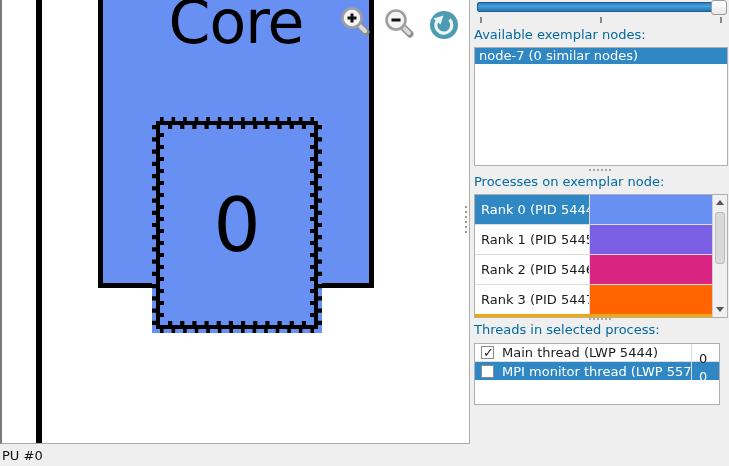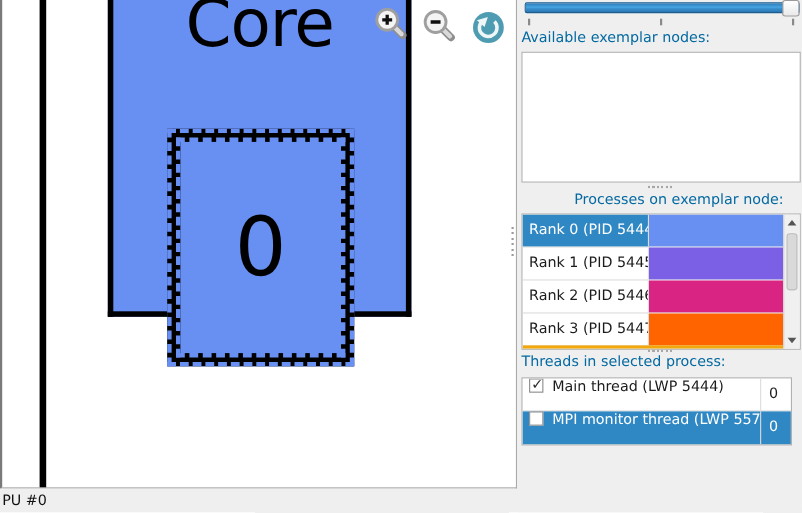--- a/index.html
+++ b/index.html
@@ -63,21 +63,21 @@
   }
   .slider-handle {
     position:absolute; left:240px; top:0; width:16px; height:15px;
     background:linear-gradient(#ffffff,#e9e9e9); border:1px solid #9b9b9b; border-radius:3px;
   }
   .slider-tick { position:absolute; top:17px; width:2px; height:6px; background:#8a8a8a; }
   .tick-0 { left:9px; } .tick-1 { left:129px; } .tick-2 { left:249px; }
 
   .section-label { position:absolute; left:3px; font-size:13px; color:#0369a1; }
   .label-nodes    { top:27px; }
-  .label-procs    { top:174px;margin-left:48px; }
+  .label-procs    { top:174px; }
   .label-threads  { top:322px; }
 
   .node-list {
     position:absolute; left:3px; top:47px; width:254px; height:119px;
     background:#fff; border:1px solid #b0b0b0; overflow:hidden;
   }
   .node-item { height:16px; line-height:16px; padding-left:4px; font-size:13px; cursor:default; white-space:nowrap; }
   .node-item.selected { background:#2f88c4; color:#fff; }
 
   .splitter-h {
@@ -106,21 +106,21 @@
   .vs-btn { position:absolute; left:0; width:14px; height:15px; display:flex; align-items:center; justify-content:center; }
   .vs-up { top:0; } .vs-down { bottom:0; }
   .tri-up { width:0; height:0; border-left:4px solid transparent; border-right:4px solid transparent; border-bottom:5px solid #555; }
   .tri-down { width:0; height:0; border-left:4px solid transparent; border-right:4px solid transparent; border-top:5px solid #555; }
   .vs-thumb { position:absolute; left:2px; top:17px; width:10px; height:52px; background:#d9d9d9; border:1px solid #bdbdbd; border-radius:3px; }
 
   .threads-table {
     position:absolute; left:3px; top:343px; width:246px; height:62px;
     background:#fff; border:1px solid #b0b0b0; overflow:hidden;
   }
-  .thread-row { display:flex; height:30px; border-bottom:1px solid #dcdcdc; }
+  .thread-row { display:flex; align-items:center; height:18px; border-bottom:1px solid #dcdcdc; }
   .thread-row:last-child { border-bottom:none; }
   .thread-row.selected { background:#2f88c4; color:#fff; }
   .cb {
     width:13px; height:13px; margin-left:6px; flex:0 0 13px;
     background:#fff; border:1px solid #8a8a8a; position:relative;
   }
   .cb.checked::after {
     content:"\2713"; position:absolute; left:0; top:-2px; width:13px; text-align:center;
     font-size:13px; font-weight:bold; color:#2b2b2b; line-height:15px;
   }
@@ -177,20 +177,21 @@
       <div class="slider-groove"></div>
       <div class="slider-handle"></div>
       <div class="slider-tick tick-0"></div>
       <div class="slider-tick tick-1"></div>
       <div class="slider-tick tick-2"></div>
     </div>
 
     <div class="section-label label-nodes">Available exemplar nodes:</div>
 
     <div class="node-list">
+      <div class="node-item selected">node-7 (0 similar nodes)</div>
     </div>
 
     <div class="splitter-h sp-1"></div>
 
     <div class="section-label label-procs">Processes on exemplar node:</div>
 
     <div class="proc-table">
       <div class="proc-row selected">
         <div class="proc-name">Rank 0 (PID 5444)</div>
         <div class="proc-swatch" style="background: rgb(104, 144, 242);"></div>

